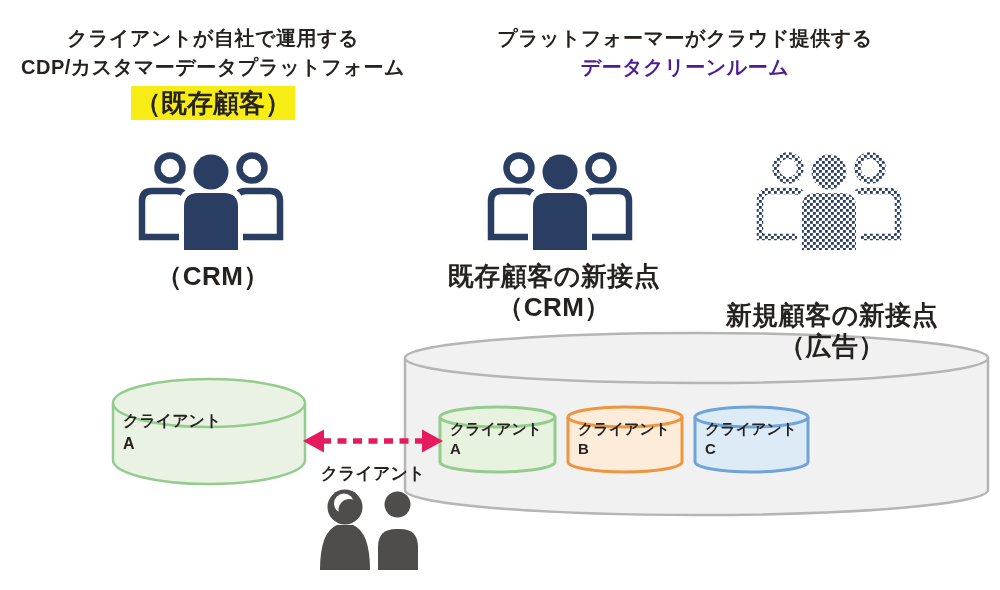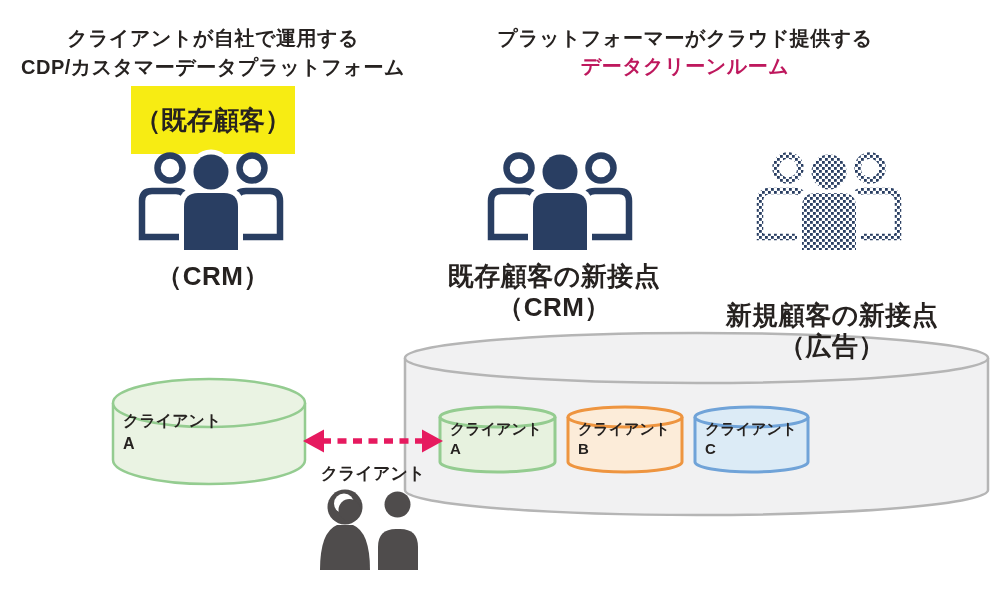--- a/index.html
+++ b/index.html
@@ -6,23 +6,23 @@
   .canvas{
     position:relative;width:1000px;height:590px;background:#ffffff;overflow:hidden;
     font-family:"Liberation Sans","DejaVu Sans",sans-serif;
     color:#262220;
     border-radius:23px;
   }
   .abs{position:absolute;}
   
   .hdr{position:absolute;top:24px;text-align:center;font-weight:bold;}
   .hdr .ln{font-size:20px;line-height:29px;letter-spacing:0.5px;}
-  .hdr .ln-pink{color:#be185d;font-family:Liberation Mono, monospace;}
+  .hdr .ln-pink{color:#4c1d95;}
   .hl-wrap{margin-top:4px;}
-  .hl{display:inline-block;background:#f7ec13;font-size:26px;line-height:32px;padding:18px 4px;font-weight:bold;}
+  .hl{display:inline-block;background:#f7ec13;font-size:26px;line-height:32px;padding:1px 4px;font-weight:bold;}
   
   .glabel{position:absolute;top:261px;text-align:center;font-weight:bold;font-size:26px;line-height:31px;letter-spacing:0.5px;}
   
   .cyl-label{position:absolute;font-weight:bold;padding-left:10px;}
   .cyl-label-big{font-size:16px;line-height:23px;}
   .cyl-label-small{font-size:15px;line-height:20px;}
   .team-label{position:absolute;left:317px;top:464px;width:112px;text-align:center;
     font-weight:bold;font-size:17px;line-height:19px;}
   svg{display:block;}
 </style>

